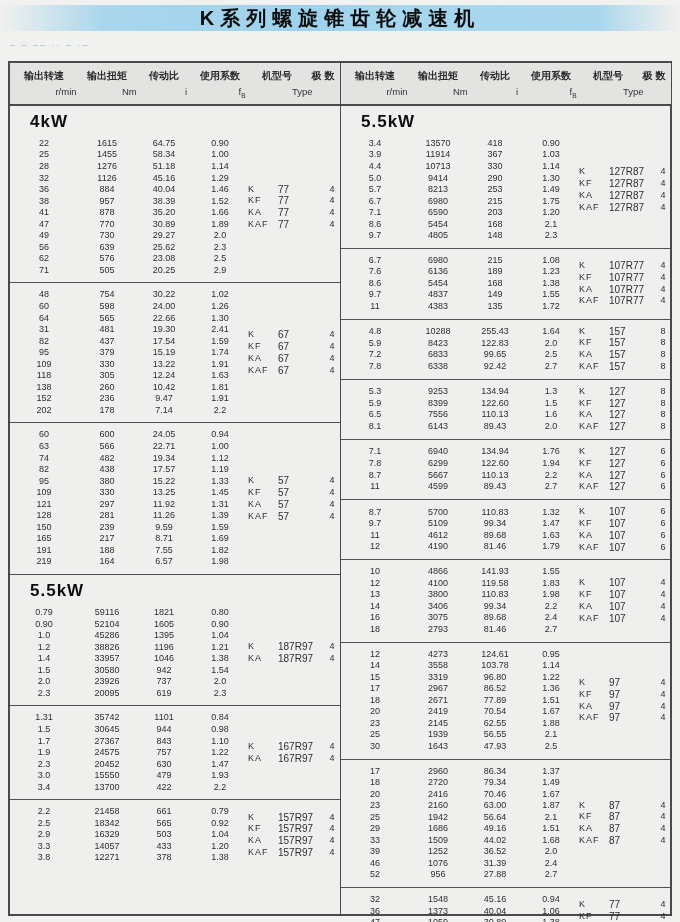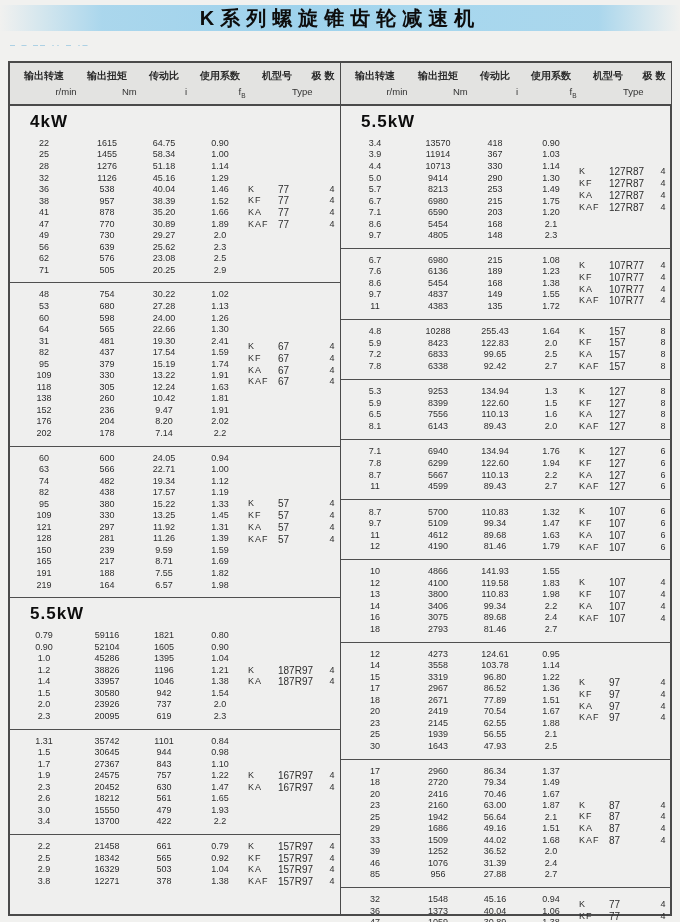--- a/index.html
+++ b/index.html
@@ -94,21 +94,21 @@
                 <span>1.14</span>
               </div>
               <div class="r">
                 <span>32</span>
                 <span>1126</span>
                 <span>45.16</span>
                 <span>1.29</span>
               </div>
               <div class="r">
                 <span>36</span>
-                <span>538</span>
+                <span>884</span>
                 <span>40.04</span>
                 <span>1.46</span>
               </div>
               <div class="r">
                 <span>38</span>
                 <span>957</span>
                 <span>38.39</span>
                 <span>1.52</span>
               </div>
               <div class="r">
@@ -174,26 +174,20 @@
           <div class="sep"></div>
           <div class="block">
             <div class="rowset">
               <div class="r">
                 <span>48</span>
                 <span>754</span>
                 <span>30.22</span>
                 <span>1.02</span>
               </div>
               <div class="r">
-                <span>53</span>
-                <span>680</span>
-                <span>27.28</span>
-                <span>1.13</span>
-              </div>
-              <div class="r">
                 <span>60</span>
                 <span>598</span>
                 <span>24.00</span>
                 <span>1.26</span>
               </div>
               <div class="r">
                 <span>64</span>
                 <span>565</span>
                 <span>22.66</span>
                 <span>1.30</span>
@@ -234,26 +228,20 @@
                 <span>10.42</span>
                 <span>1.81</span>
               </div>
               <div class="r">
                 <span>152</span>
                 <span>236</span>
                 <span>9.47</span>
                 <span>1.91</span>
               </div>
               <div class="r">
-                <span>176</span>
-                <span>204</span>
-                <span>8.20</span>
-                <span>2.02</span>
-              </div>
-              <div class="r">
                 <span>202</span>
                 <span>178</span>
                 <span>7.14</span>
                 <span>2.2</span>
               </div>
             </div>
             <div class="models">
               <div class="m">
                 <span class="mp">K</span>
                 <span class="ms">67</span>
@@ -468,26 +456,20 @@
                 <span>757</span>
                 <span>1.22</span>
               </div>
               <div class="r">
                 <span>2.3</span>
                 <span>20452</span>
                 <span>630</span>
                 <span>1.47</span>
               </div>
               <div class="r">
-                <span>2.6</span>
-                <span>18212</span>
-                <span>561</span>
-                <span>1.65</span>
-              </div>
-              <div class="r">
                 <span>3.0</span>
                 <span>15550</span>
                 <span>479</span>
                 <span>1.93</span>
               </div>
               <div class="r">
                 <span>3.4</span>
                 <span>13700</span>
                 <span>422</span>
                 <span>2.2</span>
@@ -519,20 +501,26 @@
                 <span>2.5</span>
                 <span>18342</span>
                 <span>565</span>
                 <span>0.92</span>
               </div>
               <div class="r">
                 <span>2.9</span>
                 <span>16329</span>
                 <span>503</span>
                 <span>1.04</span>
+              </div>
+              <div class="r">
+                <span>3.3</span>
+                <span>14057</span>
+                <span>433</span>
+                <span>1.20</span>
               </div>
               <div class="r">
                 <span>3.8</span>
                 <span>12271</span>
                 <span>378</span>
                 <span>1.38</span>
               </div>
             </div>
             <div class="models">
               <div class="m">
@@ -1116,21 +1104,21 @@
                 <span>36.52</span>
                 <span>2.0</span>
               </div>
               <div class="r">
                 <span>46</span>
                 <span>1076</span>
                 <span>31.39</span>
                 <span>2.4</span>
               </div>
               <div class="r">
-                <span>85</span>
+                <span>52</span>
                 <span>956</span>
                 <span>27.88</span>
                 <span>2.7</span>
               </div>
             </div>
             <div class="models">
               <div class="m">
                 <span class="mp">K</span>
                 <span class="ms">87</span>
                 <span class="mo">4</span>

